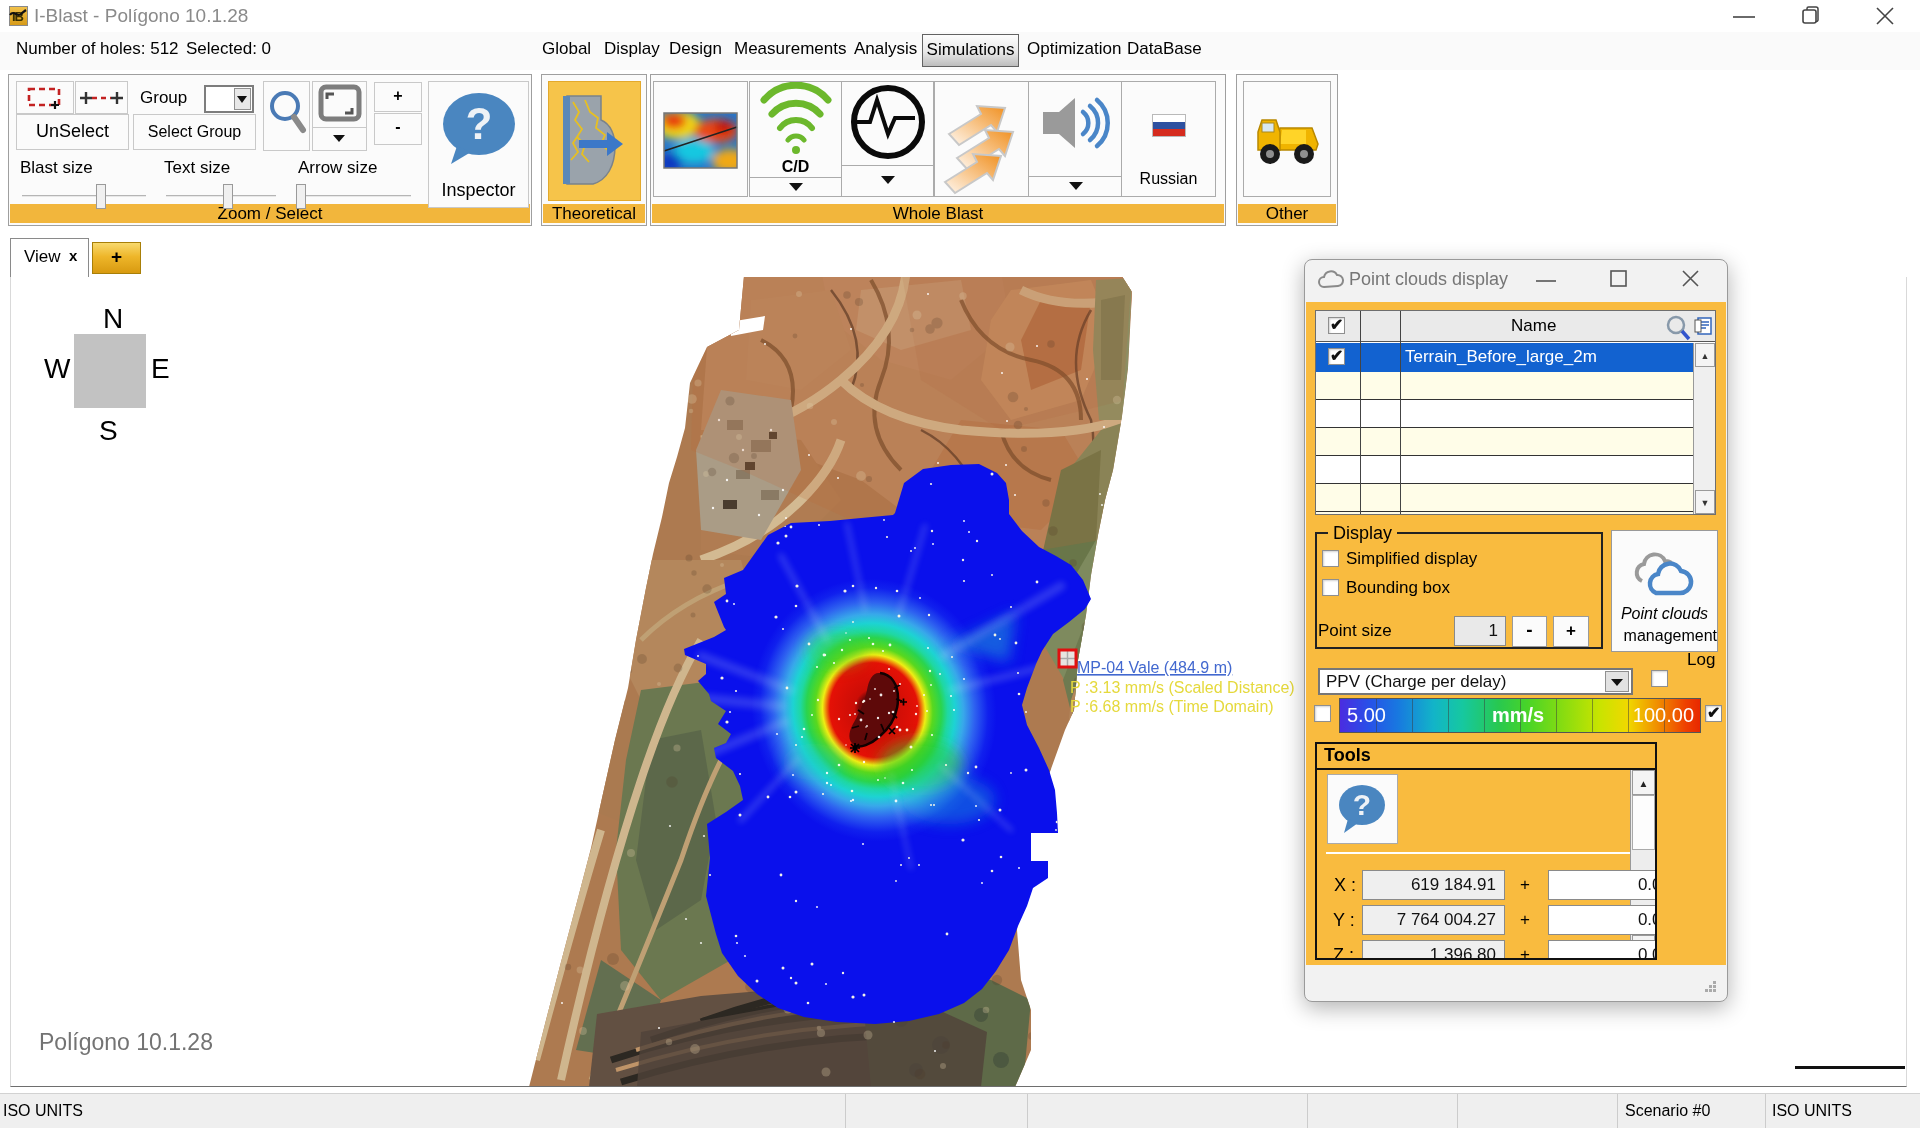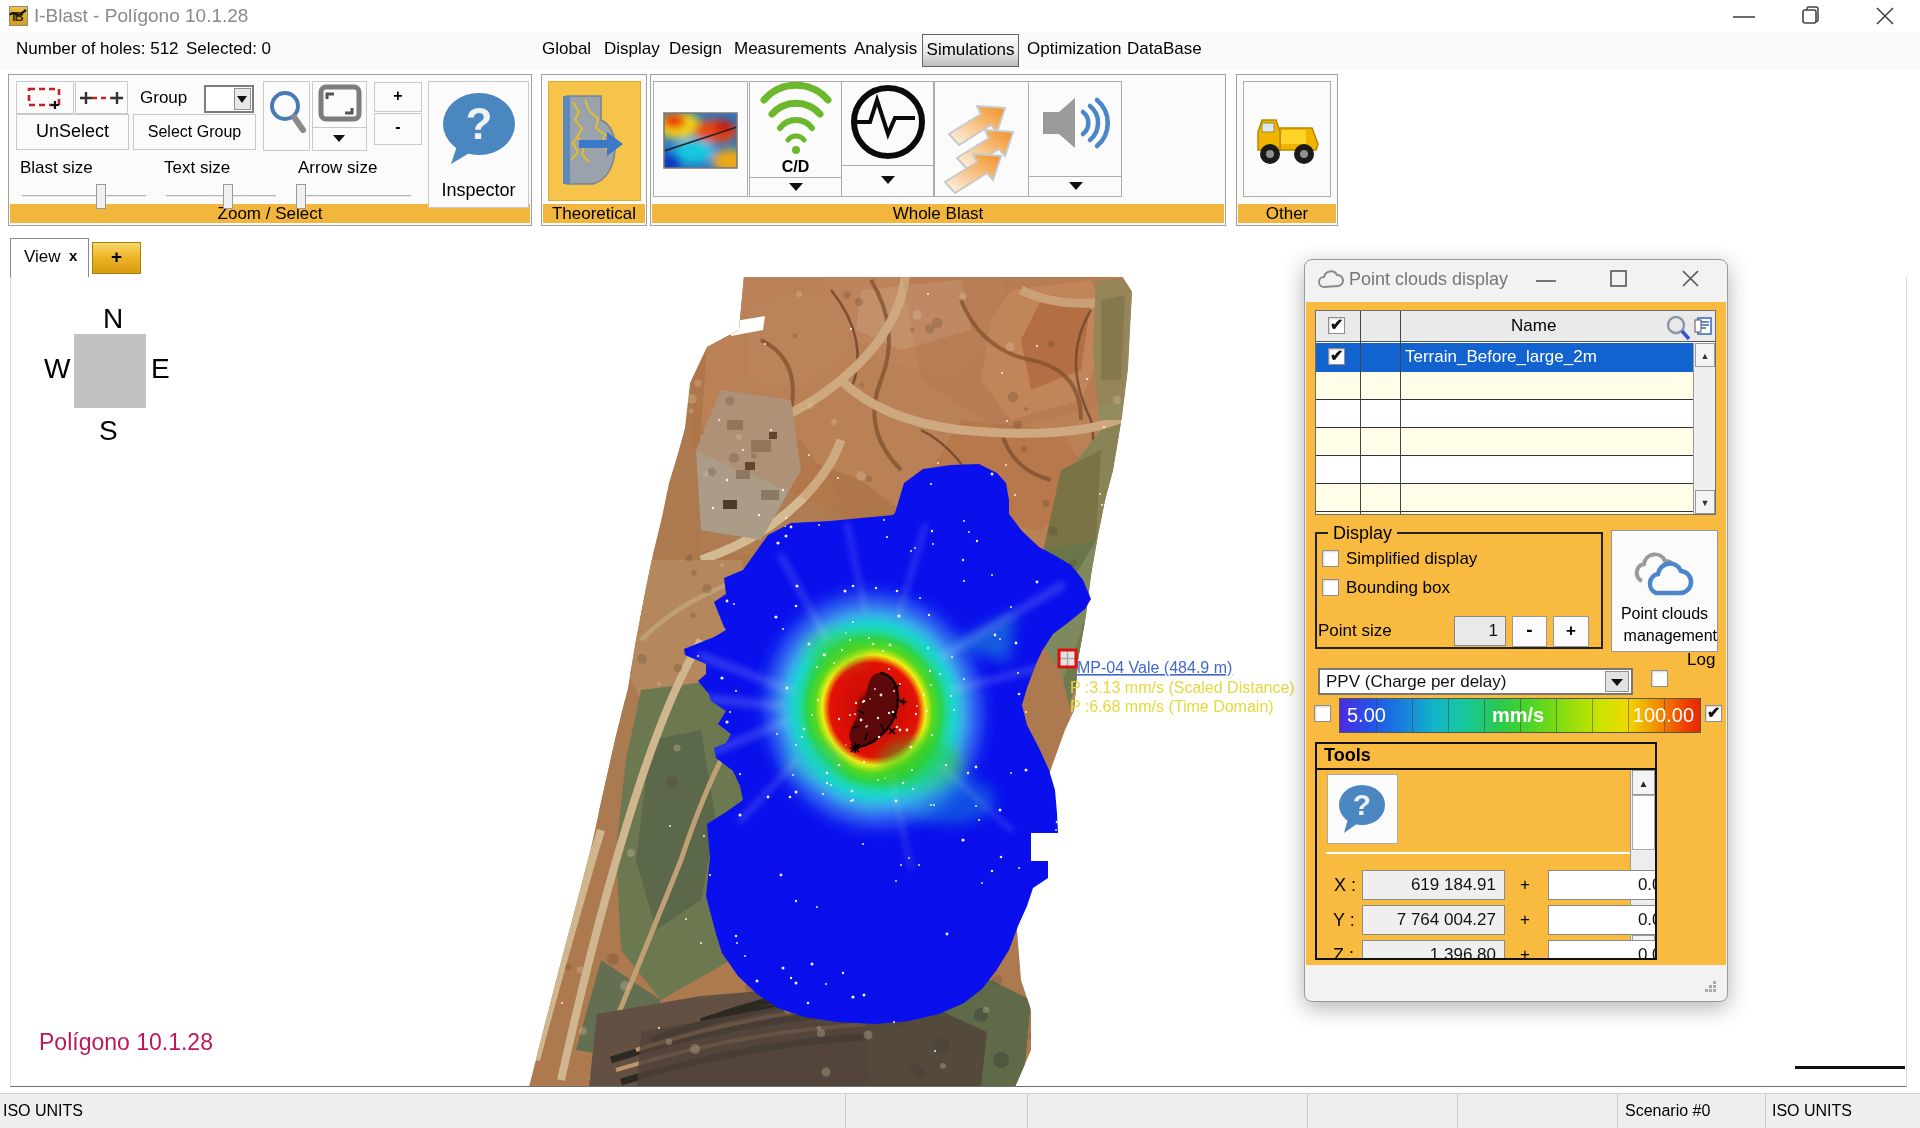--- a/index.html
+++ b/index.html
@@ -36,21 +36,21 @@
 #tab-view { position:absolute; left:10px; top:2px; width:79px; height:40px; background:#fff;
   border:1px solid #8a8a8a; border-bottom:none; font-size:17px; }
 #tab-plus { position:absolute; left:92px; top:6px; width:49px; height:32px;
   background:linear-gradient(#f8d96d,#eeb62a 45%,#d89a10); border:1px solid #a87f08;
   text-align:center; font-weight:bold; font-size:19px; padding-top:3px;}
 
 #canvas { position:absolute; left:10px; top:277px; width:1897px; height:810px; background:#fff;
   border-left:1px solid #d9d9d9; border-right:1px solid #d9d9d9; border-bottom:1px solid #6e6e6e; overflow:hidden;}
 #compass-sq { position:absolute; left:63px; top:57px; width:72px; height:74px; background:#c2c2c2; }
 .cdir { position:absolute; font-size:28px; color:#000; }
-#poligono { position:absolute; left:28px; top:752px; font-size:23px; color:#be185d; }
+#poligono { position:absolute; left:28px; top:752px; font-size:23px; color:#737373; }
 #scalebar { position:absolute; left:1784px; top:789px; width:110px; height:3px; background:#111; }
 
 #statusbar { position:absolute; left:0; top:1093px; width:1920px; height:35px; background:#efefef;
   border-top:1px solid #d2d2d2; font-size:16px; }
 #statusbar .sdiv { position:absolute; top:0; width:1px; height:35px; background:#cccccc; }
 #statusbar span { position:absolute; top:8px; }
 
 #dialog { position:absolute; left:1304px; top:259px; width:424px; height:743px;
   border:1px solid #9a9a9a; border-radius:8px; background:#f2f2f2;
   box-shadow:0 6px 22px rgba(0,0,0,0.30); }
@@ -246,20 +246,28 @@
     <svg width="92" height="82">
       <path d="M14 30 L30 30 L46 16 L46 66 L30 52 L14 52 Z" fill="#9a9a9a"></path>
       <g stroke="#4a86c8" fill="none" stroke-linecap="round">
         <path d="M54 30 A14 14 0 0 1 54 52" stroke-width="4.5"></path>
         <path d="M61 24 A22 22 0 0 1 61 58" stroke-width="4.5"></path>
         <path d="M68 18 A30 30 0 0 1 68 64" stroke-width="4.5"></path>
       </g>
     </svg>
     <div style="position:absolute;left:0;bottom:19px;width:100%;border-top:1px solid #ababab;height:0;"></div>
     <div class="darr" style="left:40px;bottom:6px;border-left-width:7px;border-right-width:7px;border-top-width:8px;"></div>
+  </div>
+  <div class="cell" style="left:1121px;top:11px;width:95px;height:116px;">
+    <div style="position:absolute;left:30px;top:32px;width:34px;height:23px;border:1px solid #b9b9b9;">
+      <div style="height:7px;background:#fff;"></div>
+      <div style="height:7px;background:#2d50a0;"></div>
+      <div style="height:7px;background:#d52b1e;"></div>
+    </div>
+    <div style="position:absolute;left:0;bottom:8px;width:100%;text-align:center;font-size:16px;">Russian</div>
   </div>
 
   <div class="gbox" style="left:1236px; width:102px;">
     <div class="gbar" style="width:98px;">Other</div>
   </div>
   <div class="cell" style="left:1243px;top:11px;width:88px;height:116px;">
     <svg width="86" height="114">
       <g transform="translate(12,28)">
         <path d="M24 18 L56 18 L62 34 L60 40 L20 40 Z" fill="#f0b400" stroke="#b88800" stroke-width="1.5"></path>
         <path d="M26 20 L50 20 L50 34 L24 34 Z" fill="#ffd428"></path>
@@ -937,21 +945,21 @@
     <span class="lbl" style="left:12px;top:319px;">Point size</span>
     <div class="inp" style="left:148px;top:314px;width:52px;height:30px;background:#e9e9e9;padding:4px 7px 0 0;">1</div>
     <div class="sbtn" style="left:206px;top:314px;width:35px;height:31px;background:#fbfbfb;font-size:19px;font-weight:bold;padding-top:2px;">-</div>
     <div class="sbtn" style="left:247px;top:314px;width:36px;height:31px;background:#fbfbfb;font-size:17px;font-weight:bold;padding-top:4px;">+</div>
 
     <div style="position:absolute;left:305px;top:228px;width:107px;height:122px;background:#fbfbfb;border:1px solid #999;">
       <svg style="position:absolute;left:14px;top:16px" width="78" height="52">
         <path d="M16 34 a9 9 0 0 1 2-17 a11 11 0 0 1 21-3 a8 8 0 0 1 6 14" fill="none" stroke="#9a9a9a" stroke-width="4"></path>
         <path d="M30 46 a10 10 0 0 1 2-19 a12 12 0 0 1 23-3 a9 9 0 0 1 -2 22 Z" fill="#fbfbfb" stroke="#4a86c8" stroke-width="4.5"></path>
       </svg>
-      <div style="position:absolute;left:0;bottom:28px;width:100%;text-align:center;font-size:16px;">Point clouds</div>
+      <div style="position:absolute;left:0;bottom:28px;width:100%;text-align:center;font-size:16px;font-style:italic;">Point clouds</div>
       <div style="position:absolute;left:0;bottom:6px;width:100%;text-align:right;font-size:16px;">management</div>
     </div>
 
     <div class="inp" style="left:12px;top:366px;width:315px;height:27px;background:#fff;border:2px solid #777;text-align:left;padding:2px 0 0 6px;font-size:17px;">PPV (Charge per delay)
       <div style="position:absolute;right:2px;top:1px;width:24px;height:21px;background:#e2e2e2;border:1px solid #909090;">
             <div class="darr" style="left:5px;top:7px;"></div>
           </div>
     </div>
     <div class="cb" style="left:345px;top:368px;"></div>
     <span class="lbl" style="left:372px;top:348px;margin-left:9px;">Log</span>

